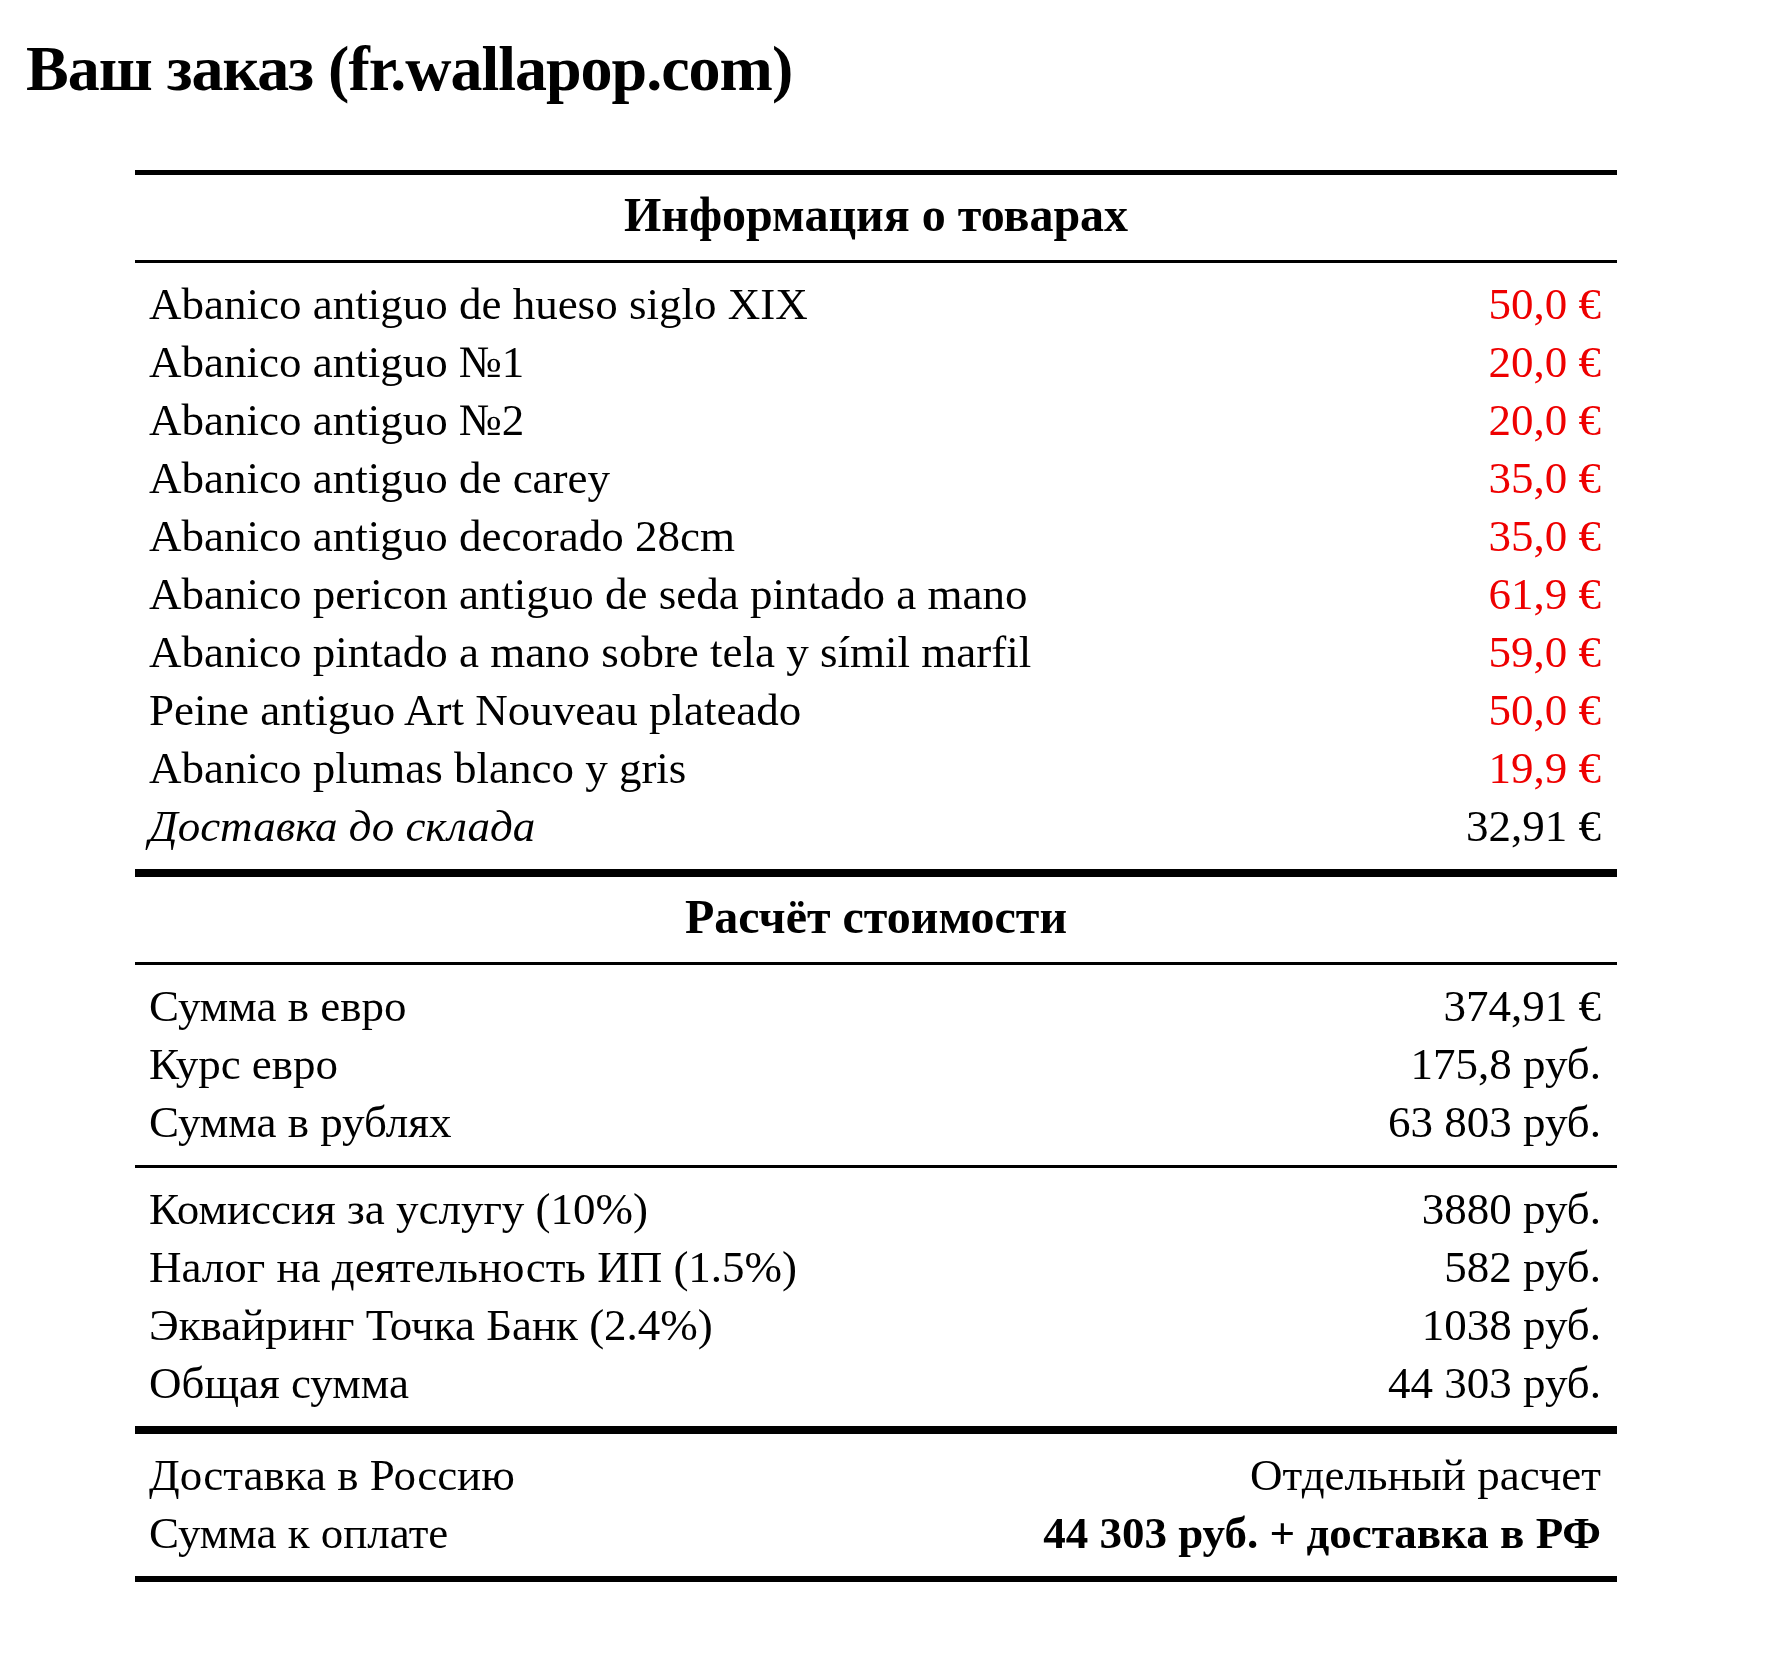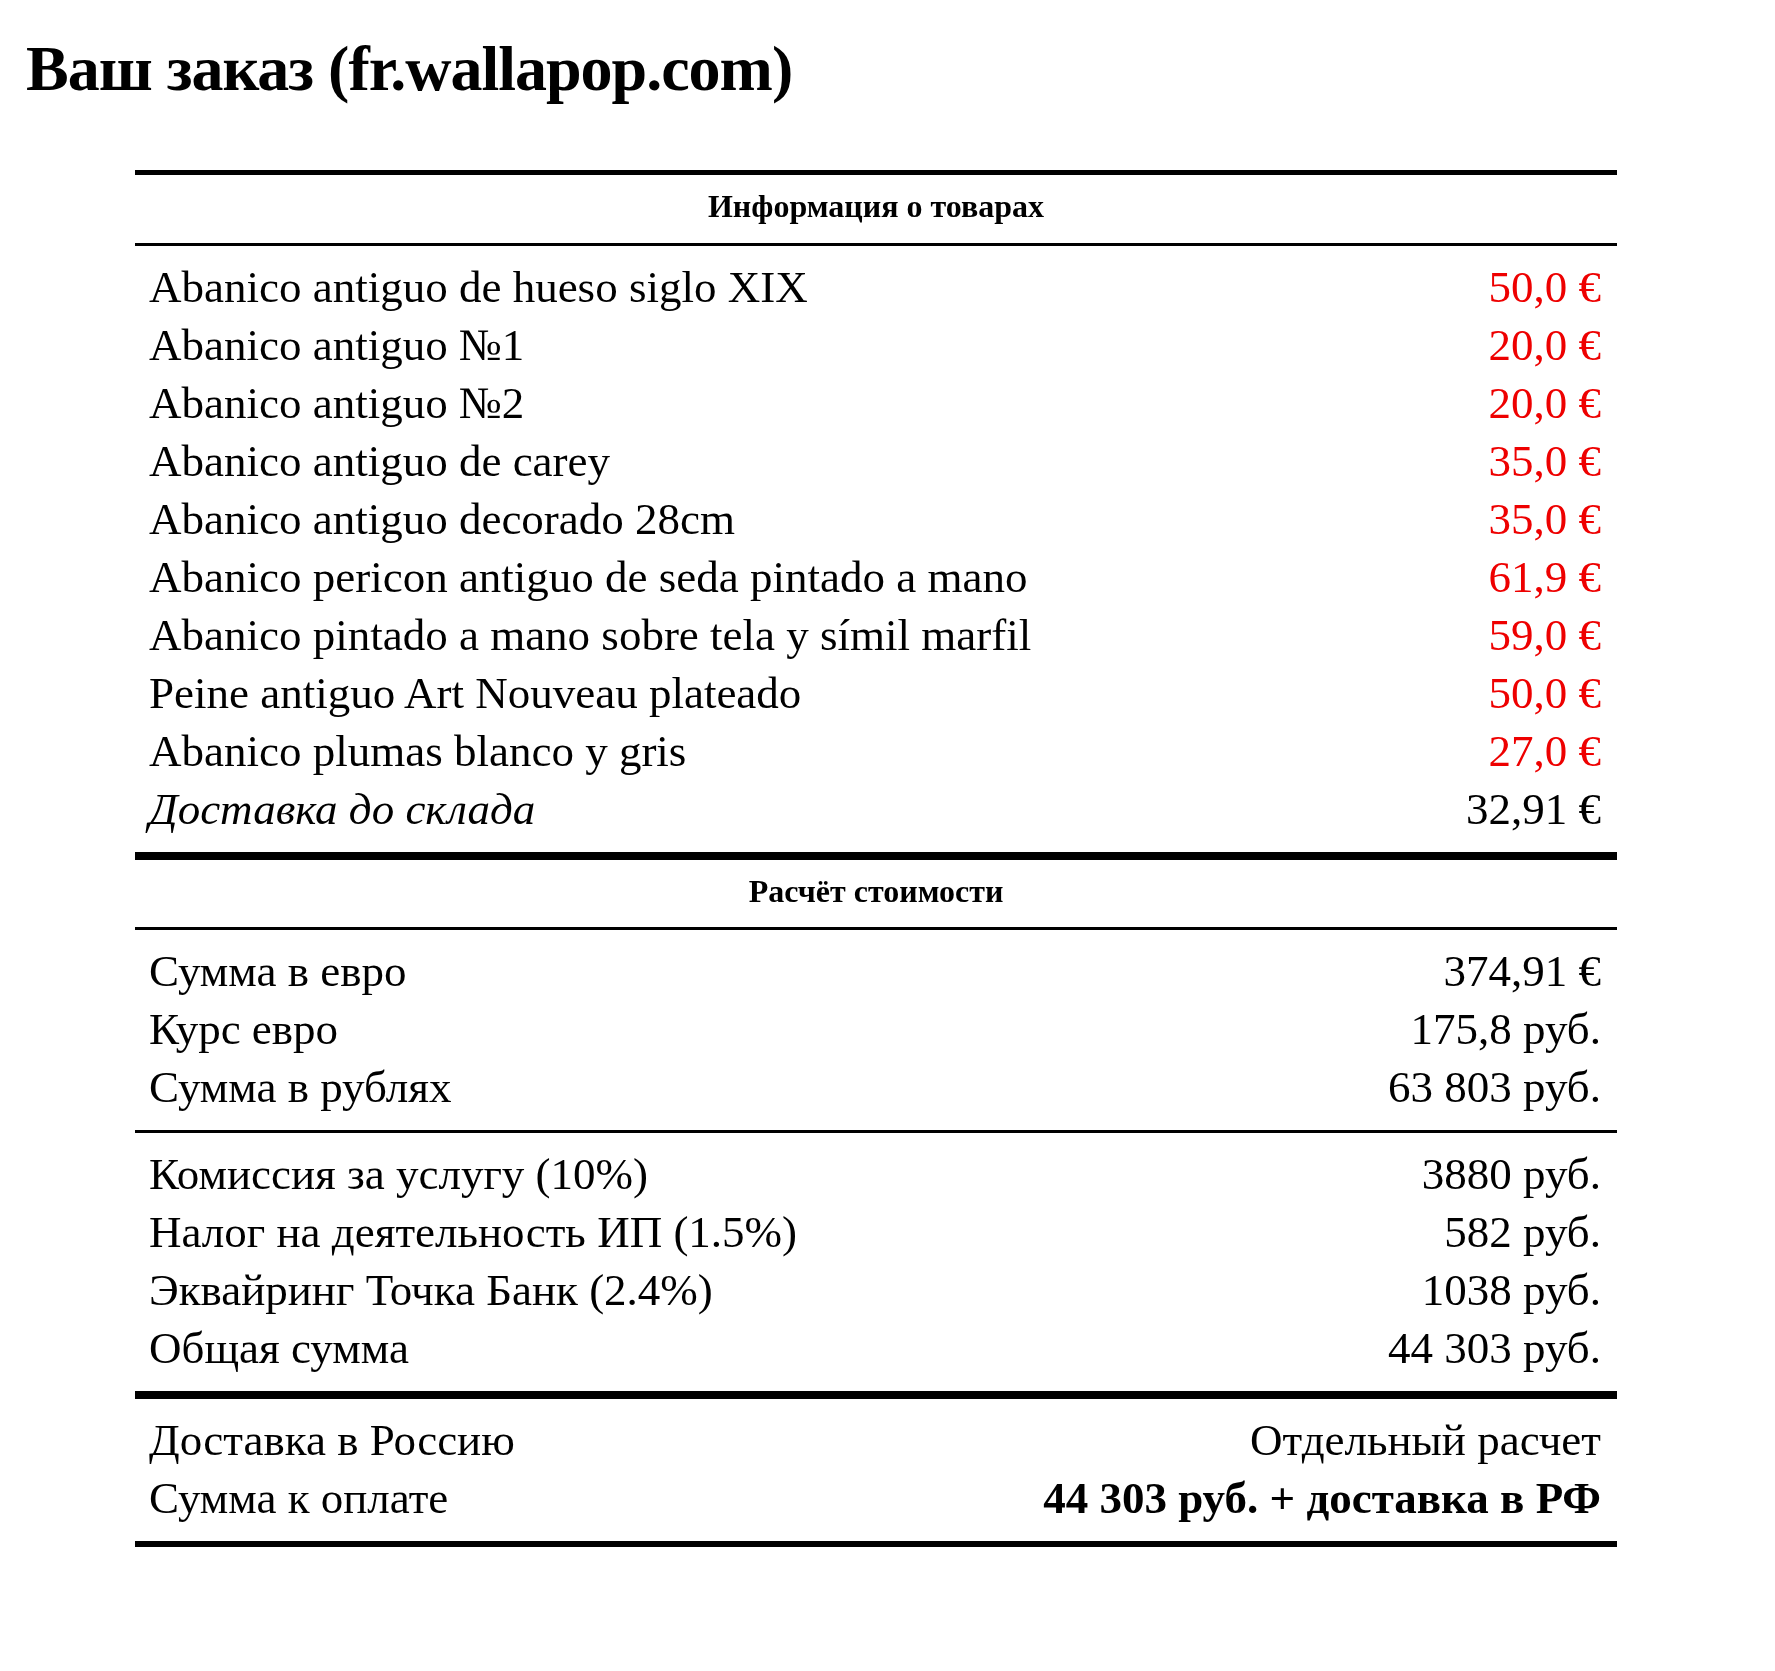--- a/index.html
+++ b/index.html
@@ -22,21 +22,21 @@
   .table-wrap {
     margin: 66px 0 0 135px;
     width: 1482px;
   }
   .rule { background: var(--ink); width: 100%; }
   .rule.top    { height: 5px; }
   .rule.light  { height: 3px; }
   .rule.heavy  { height: 8px; }
   .rule.bottom { height: 6px; }
   .section-header {
-    font-size: 32px;
+    font-size: 48px;
     font-weight: 700;
     text-align: center;
     padding: 14px 0 18px 0;
     line-height: 1.1;
   }
   .rows { padding: 12px 0 14px 0; }
   .row {
     display: flex;
     justify-content: space-between;
     align-items: baseline;
@@ -101,21 +101,21 @@
     <span class="value red">59,0 €</span>
   </div>
 
   <div class="row">
     <span class="label">Peine antiguo Art Nouveau plateado</span>
     <span class="value red">50,0 €</span>
   </div>
 
   <div class="row">
     <span class="label">Abanico plumas blanco y gris</span>
-    <span class="value red">27,0 €</span>
+    <span class="value red">19,9 €</span>
   </div>
 
   <div class="row">
     <span class="label italic">Доставка до склада</span>
     <span class="value">32,91 €</span>
   </div>
 </div>
 
     <div class="rule heavy"></div>
 

